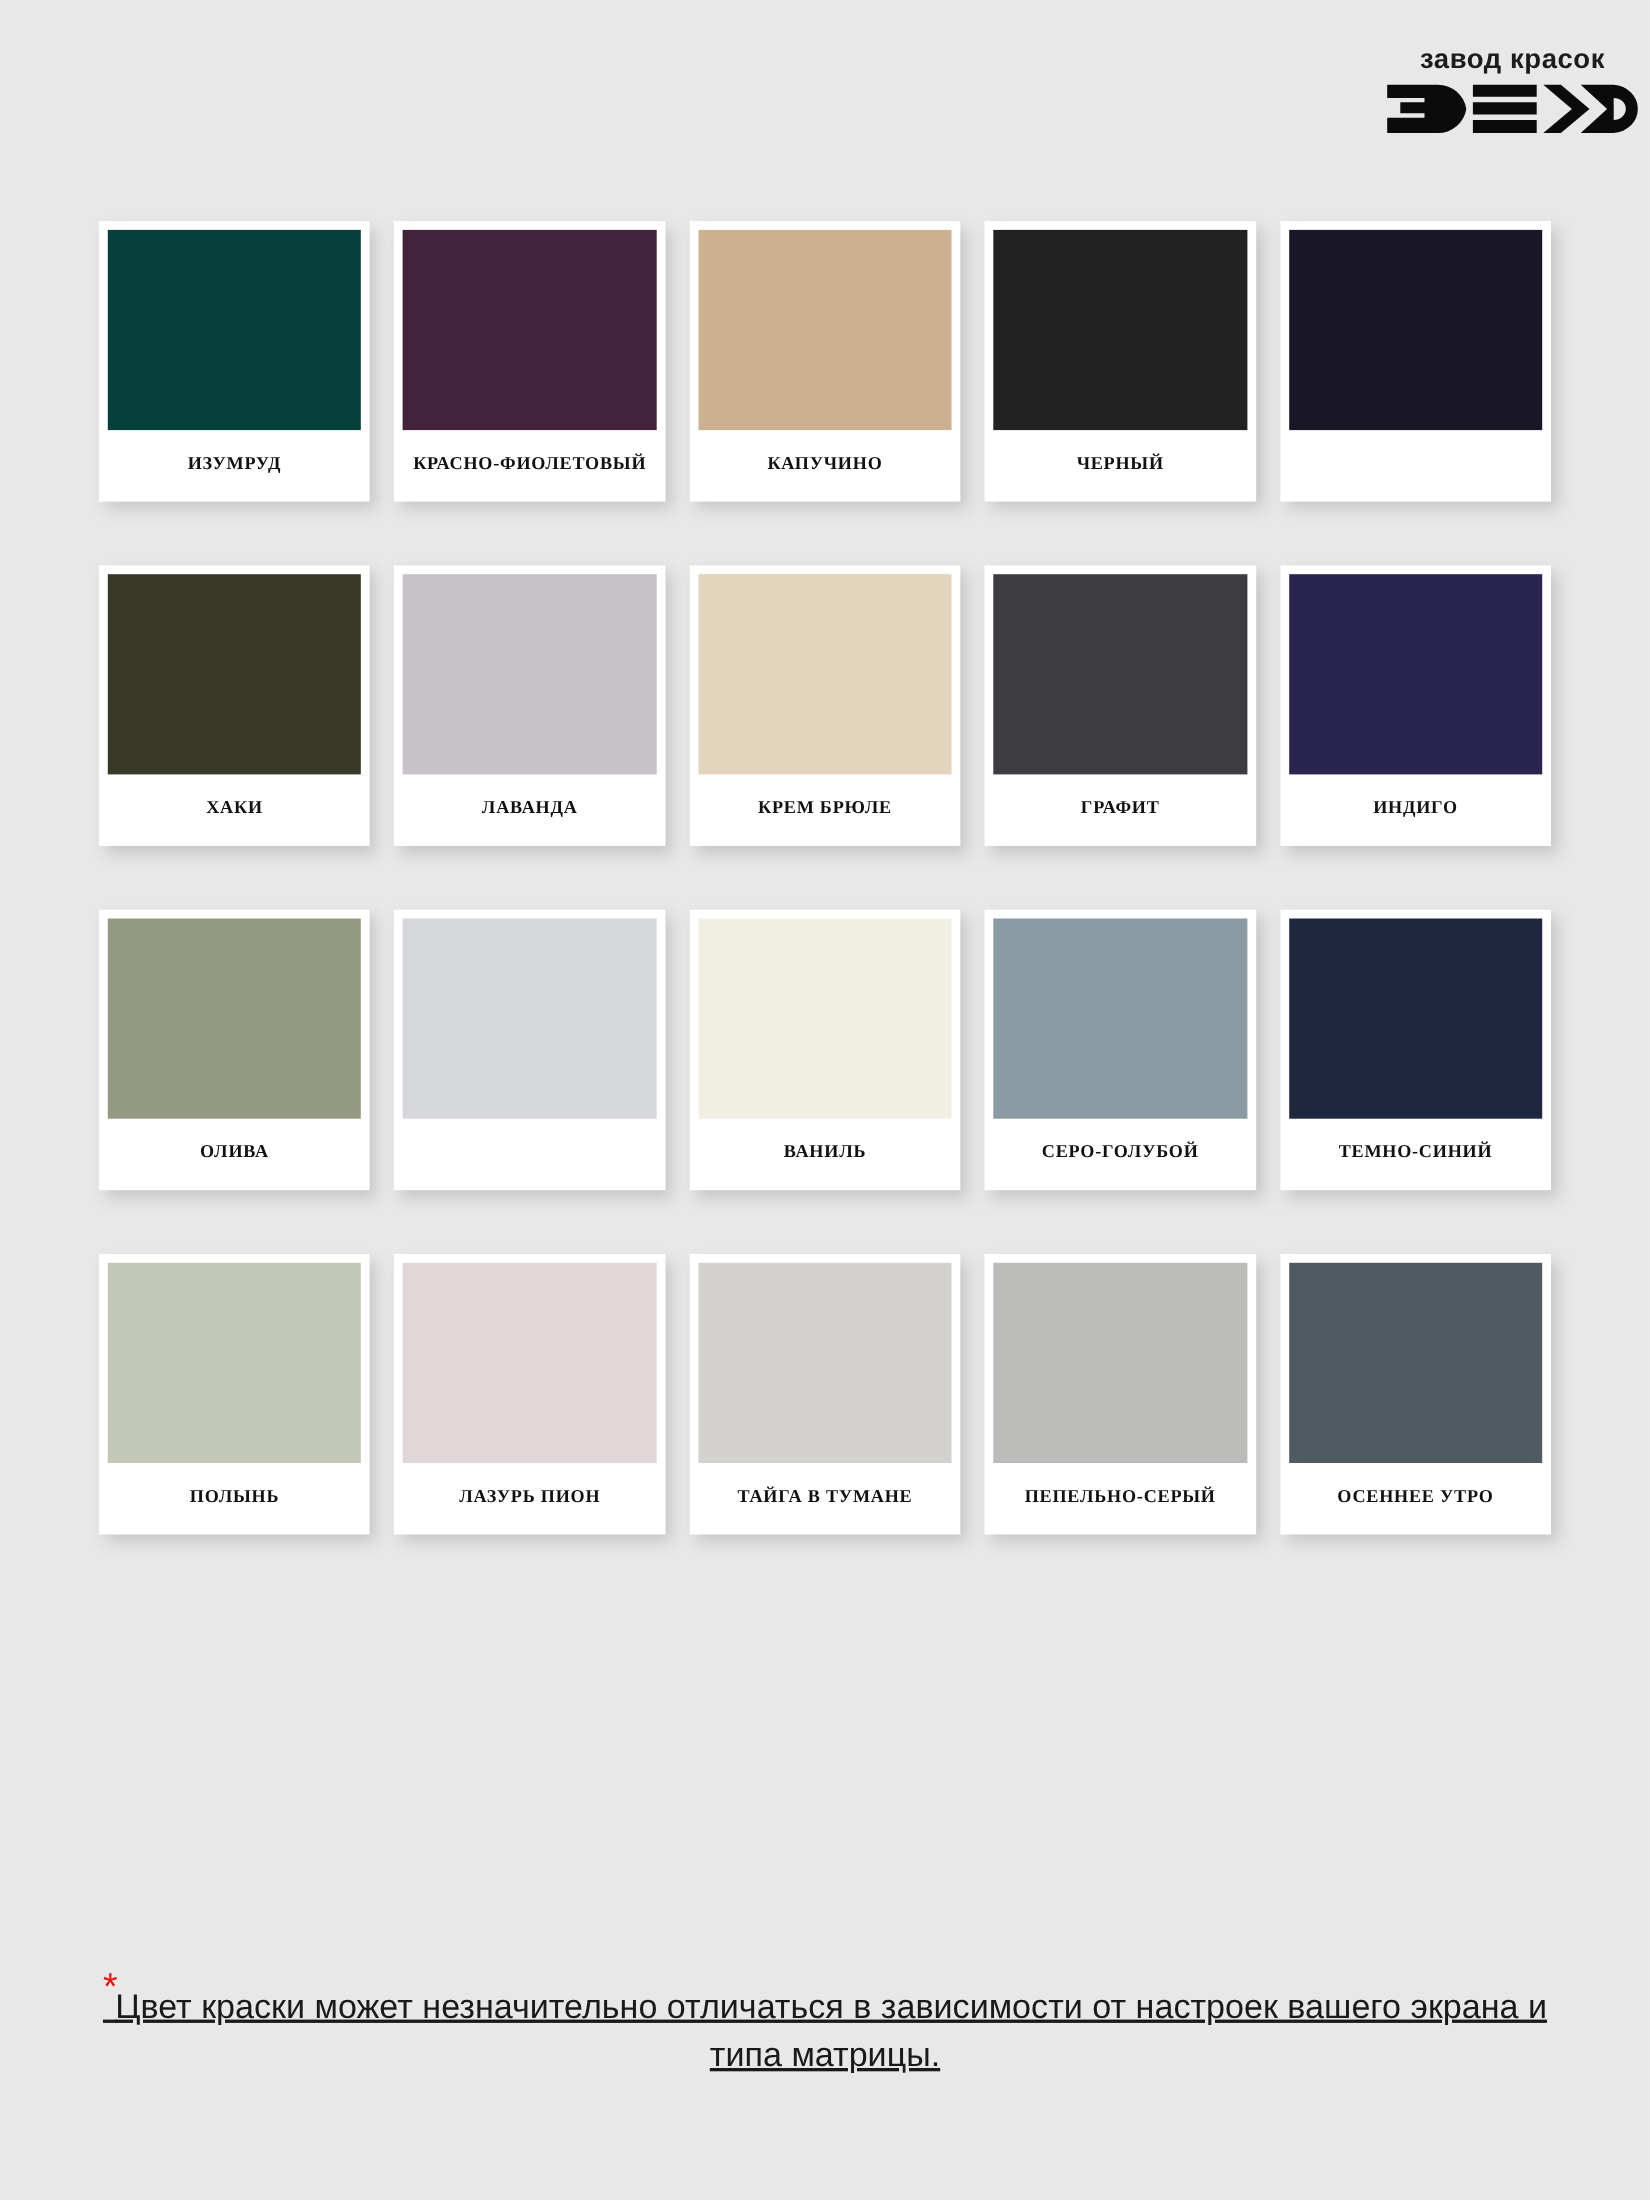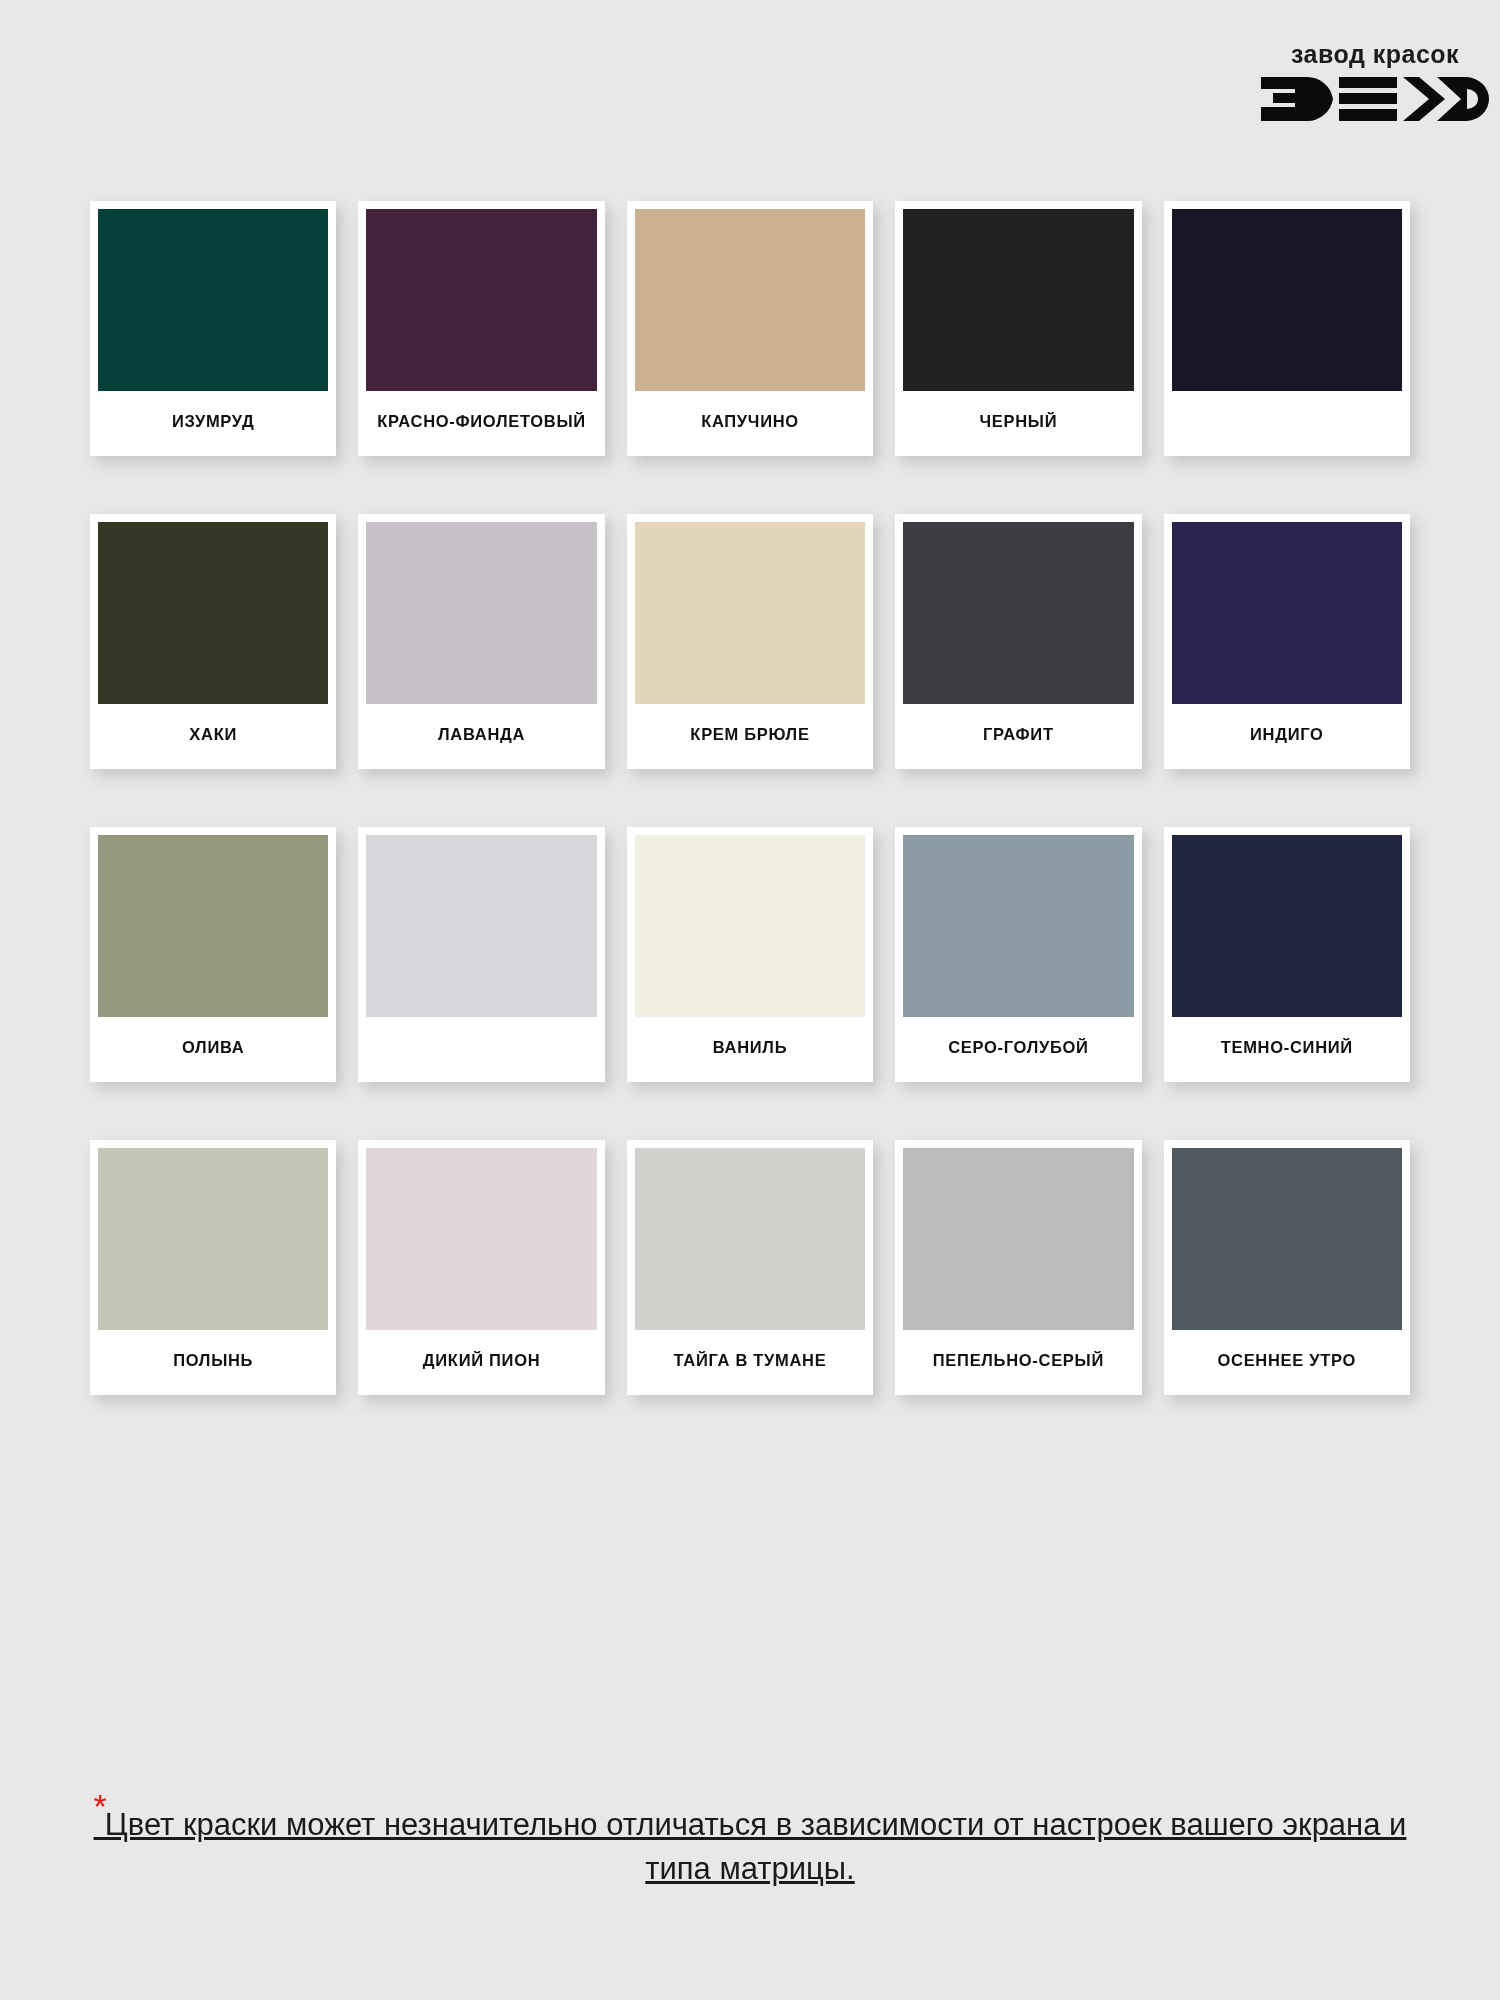--- a/index.html
+++ b/index.html
@@ -79,21 +79,21 @@
     display: flex;
     align-items: center;
     justify-content: center;
     text-align: center;
     font-size: 16.5px;
     font-weight: 700;
     letter-spacing: 0.7px;
     line-height: 1.22;
     color: #111111;
     padding: 4px 3px 8px 3px;
-    font-family: Liberation Sans, sans-serif;
+    font-family: Liberation Serif, serif;
   }
 
   
   .footer-note {
     position: absolute;
     left: 0;
     right: 0;
     top: 1795px;
     width: 1440px;
     margin: 0 auto;
@@ -195,21 +195,21 @@
     <div class="swatch-card">
       <div class="swatch-color" style="background: rgb(30, 38, 64);"></div>
       <div class="swatch-label">ТЕМНО-СИНИЙ</div>
     </div>
     <div class="swatch-card">
       <div class="swatch-color" style="background: rgb(195, 199, 181);"></div>
       <div class="swatch-label">ПОЛЫНЬ</div>
     </div>
     <div class="swatch-card">
       <div class="swatch-color" style="background: rgb(226, 215, 216);"></div>
-      <div class="swatch-label">ДИКИЙ ПИОН</div>
+      <div class="swatch-label">ЛАЗУРЬ ПИОН</div>
     </div>
     <div class="swatch-card">
       <div class="swatch-color" style="background: rgb(210, 209, 205);"></div>
       <div class="swatch-label">ТАЙГА В ТУМАНЕ</div>
     </div>
     <div class="swatch-card">
       <div class="swatch-color" style="background: rgb(187, 187, 185);"></div>
       <div class="swatch-label">ПЕПЕЛЬНО-СЕРЫЙ</div>
     </div>
     <div class="swatch-card">

